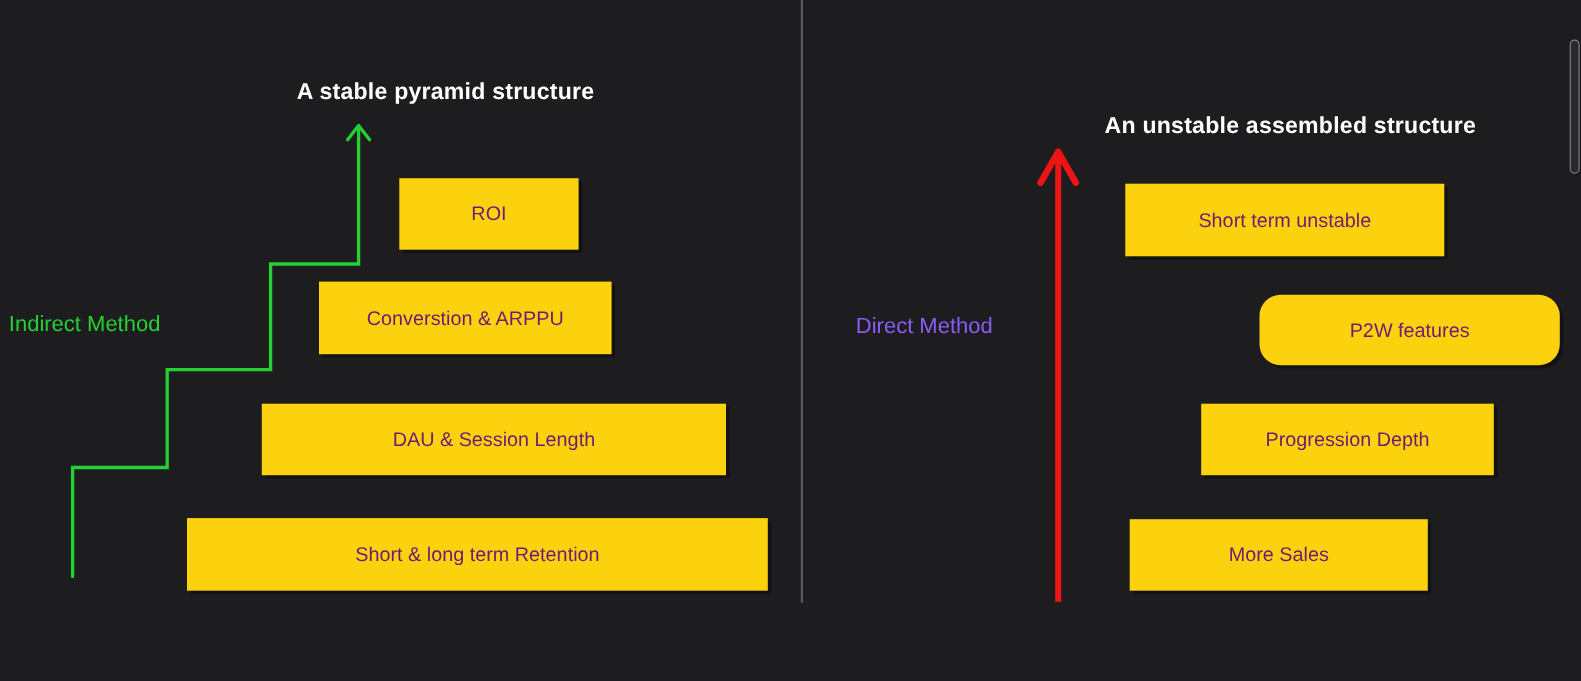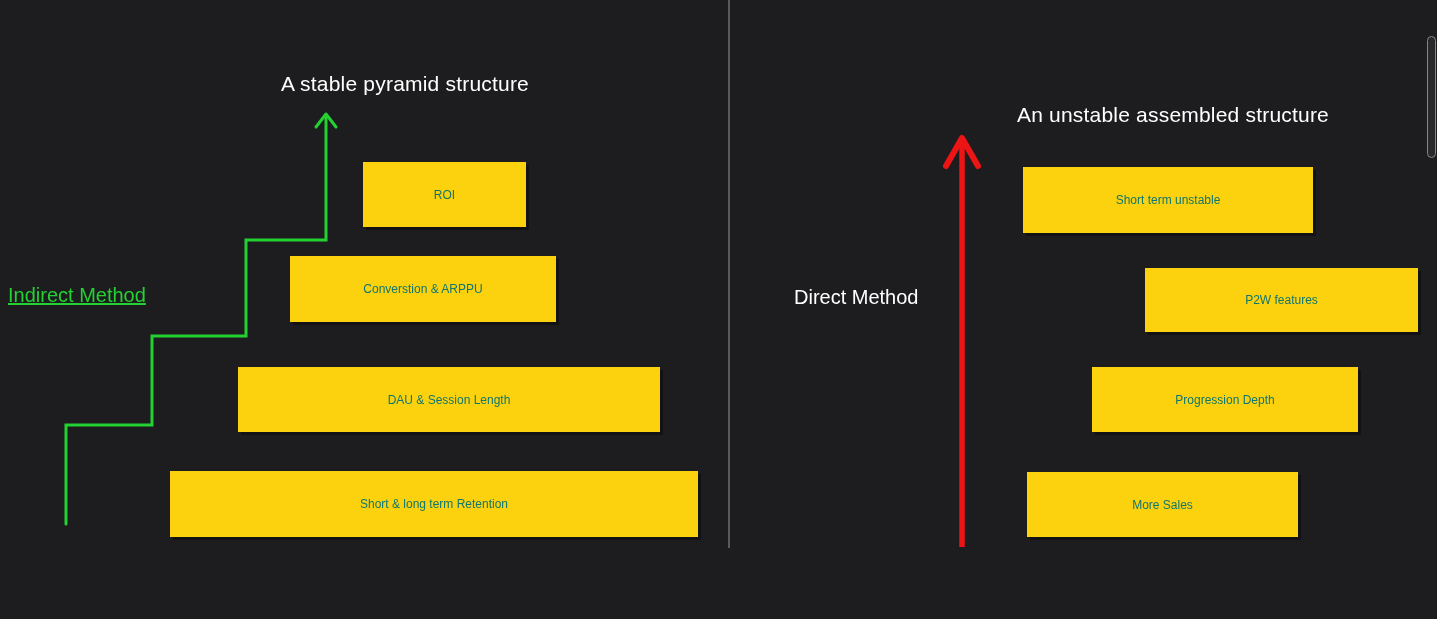--- a/index.html
+++ b/index.html
@@ -27,51 +27,51 @@
     left: 728px;
     top: 0;
     width: 2px;
     height: 548px;
     background: #5a5a5c;
   }
   .title {
     position: absolute;
     color: #ffffff;
     font-size: 21px;
-    font-weight: normal;
+    font-weight: bold;
     text-align: center;
     letter-spacing: 0.2px;
   }
   .left-title  { left: 155px; top: 72px; width: 500px; }
   .right-title { left: 973px; top: 79px; width: 400px; margin-top: 24px; }
   .method {
     position: absolute;
     font-size: 20px;
     white-space: nowrap;
   }
-  .green-label { left: 8px;   top: 284px; color: #23d133; text-decoration: underline; }
-  .red-label   { left: 794px; top: 286px; color: #ffffff; text-align: right; }
+  .green-label { left: 8px;   top: 284px; color: #23d133; }
+  .red-label   { left: 778px; top: 286px; color: #8b5cf6; text-align: right; }
   .box {
     position: absolute;
     background: #fbd20d;
-    color: #0f766e;
-    font-size: 12px;
+    color: #701a75;
+    font-size: 18px;
     display: flex;
     align-items: center;
     justify-content: center;
     text-align: center;
     box-shadow: 3px 3px 0 rgba(0,0,0,0.35);
     white-space: nowrap;
   }
   .b-l1 { left: 363px;  top: 162px; width: 163px; height: 65px; }
   .b-l2 { left: 290px;  top: 256px; width: 266px; height: 66px; }
   .b-l3 { left: 238px;  top: 367px; width: 422px; height: 65px; }
   .b-l4 { left: 170px;  top: 471px; width: 528px; height: 66px; }
   .b-r1 { left: 1023px; top: 167px; width: 290px; height: 66px; }
-  .b-r2 { left: 1145px; top: 268px; width: 273px; height: 64px; }
+  .b-r2 { left: 1145px; top: 268px; width: 273px; height: 64px; border-radius: 19px; }
   .b-r3 { left: 1092px; top: 367px; width: 266px; height: 65px; }
   .b-r4 { left: 1027px; top: 472px; width: 271px; height: 65px; }
   .scrollbar-thumb {
     position: absolute;
     right: 1px;
     top: 36px;
     width: 7px;
     height: 120px;
     border: 1px solid #86868a;
     border-radius: 5px;

